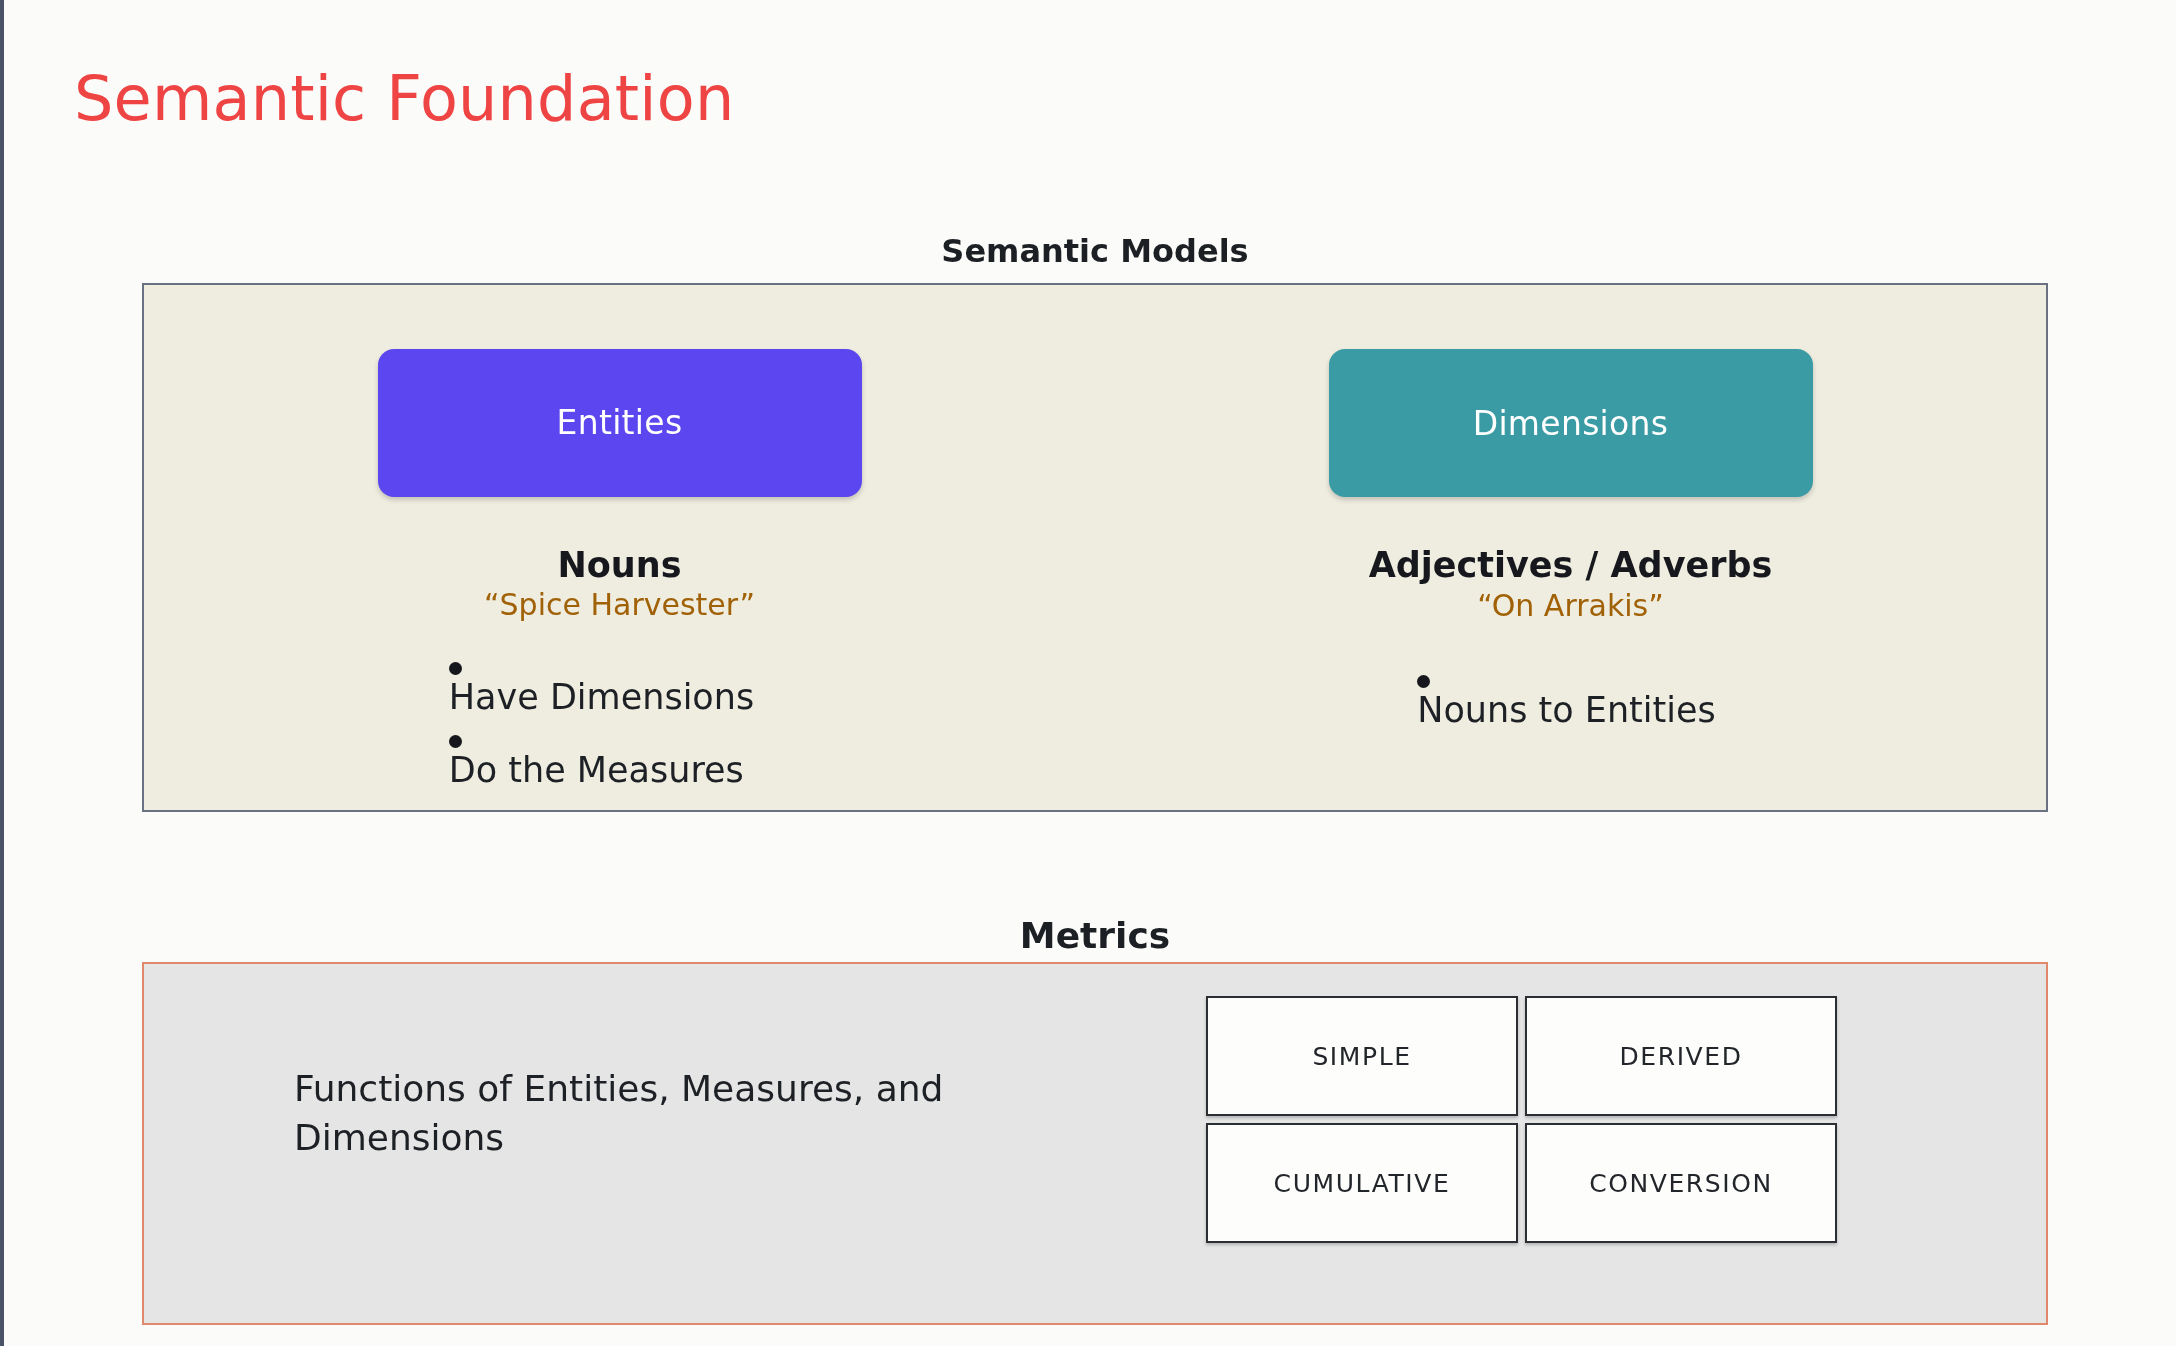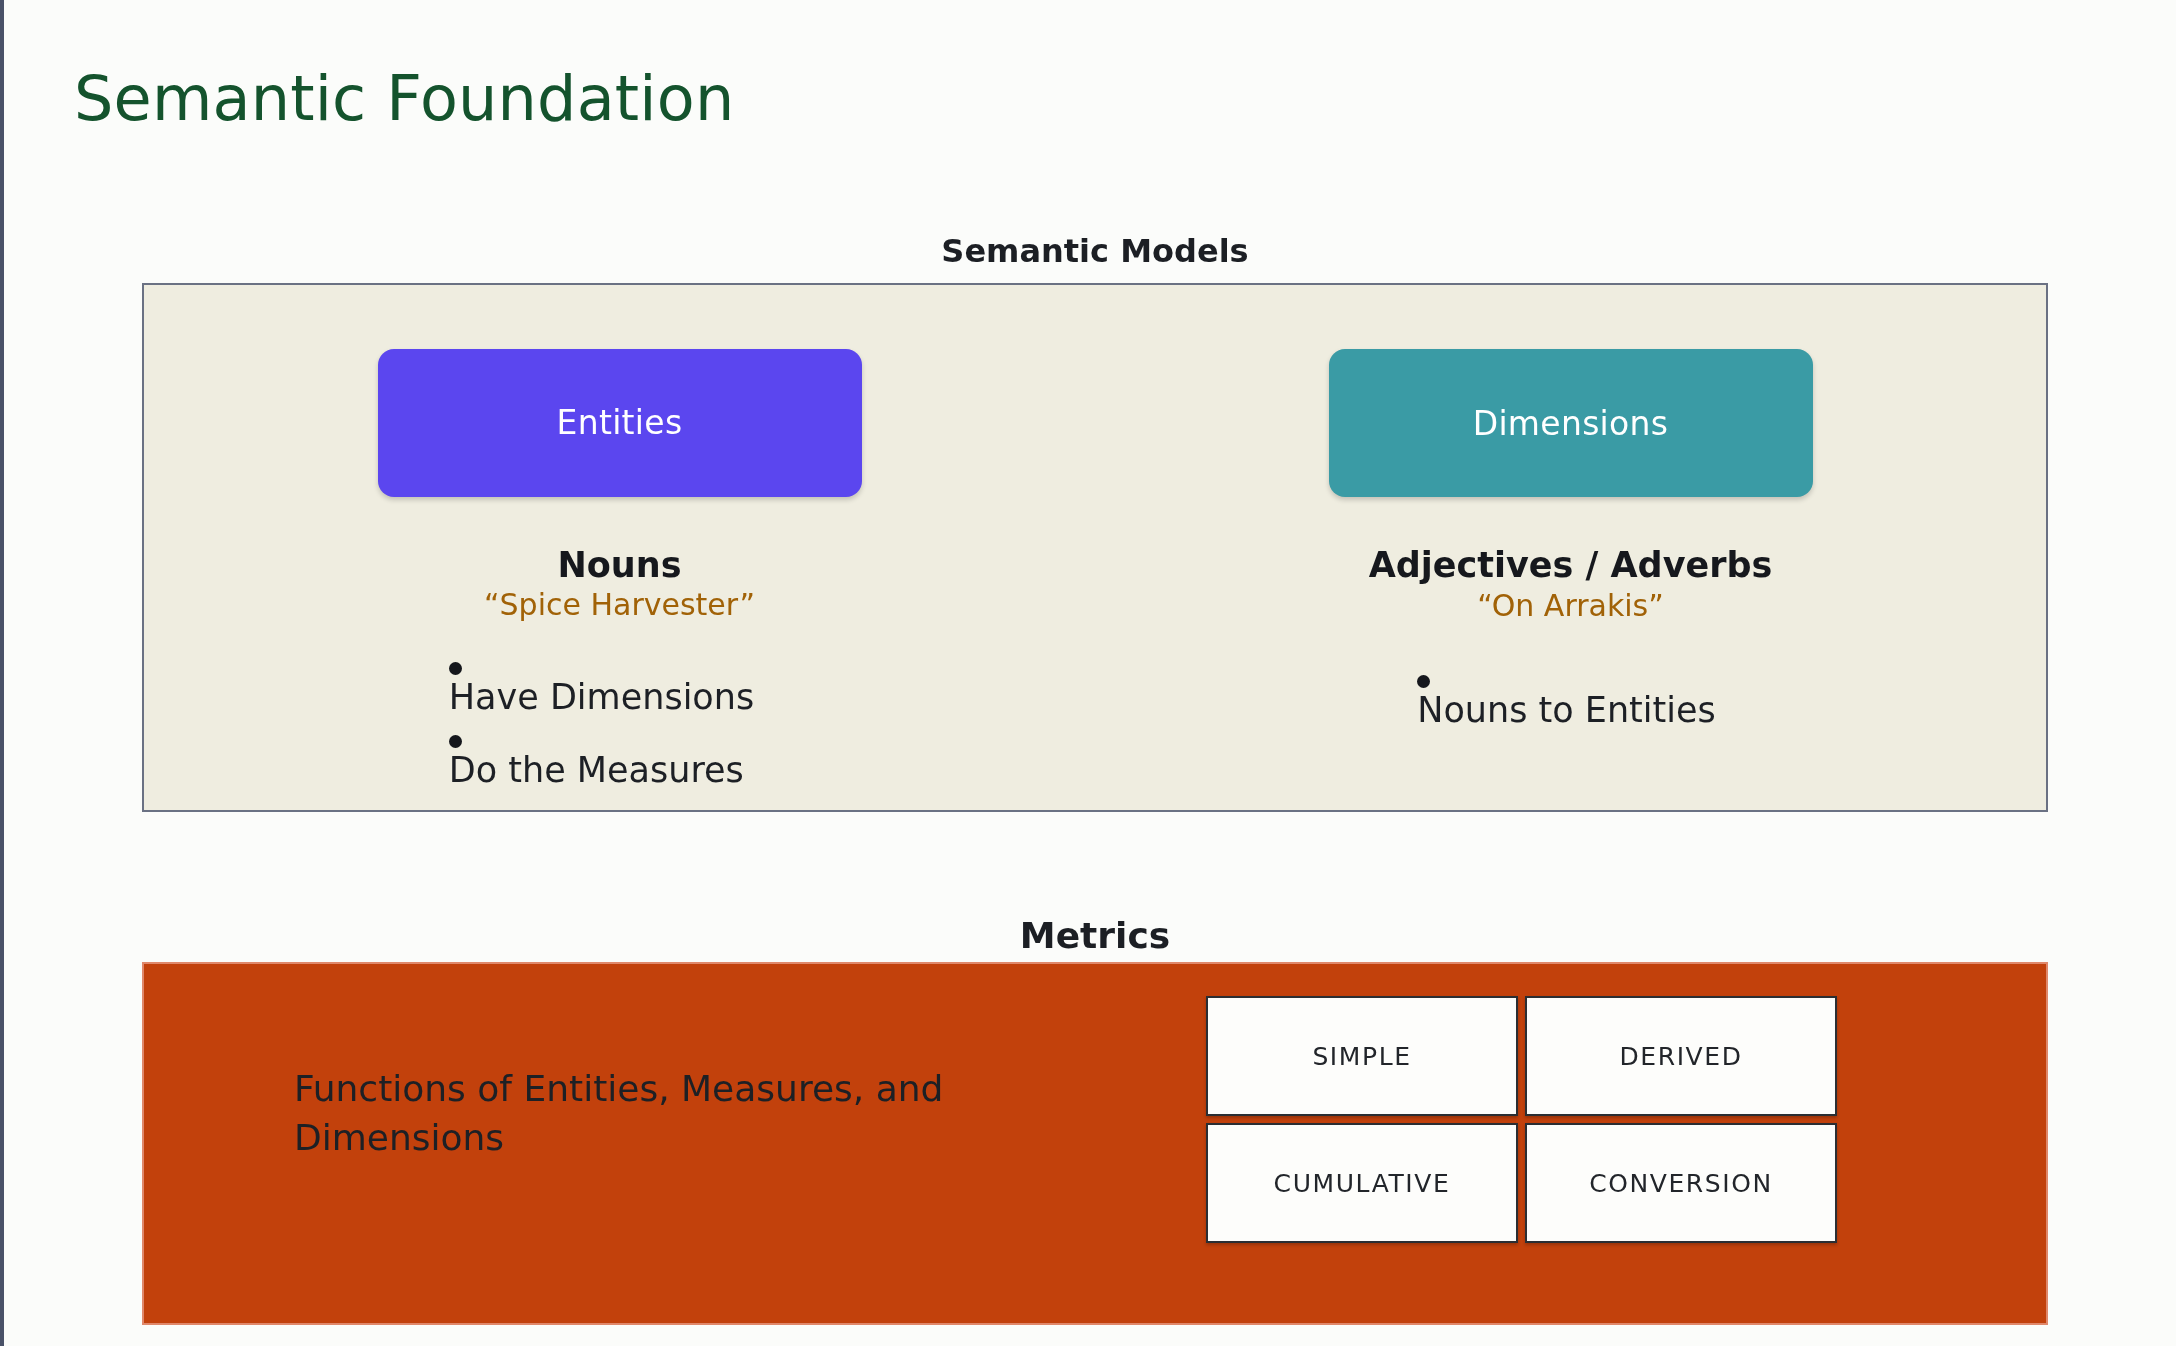--- a/index.html
+++ b/index.html
@@ -29,21 +29,21 @@
     left: 0; top: 0;
     width: 2176px; height: 1346px;
   }
 
   .page-title {
     position: absolute;
     left: 74px;
     top: 62px;
     font-size: 62px;
     font-weight: 400;
-    color: #14532d;
+    color: #ef4444;
     letter-spacing: 0.2px;
     white-space: nowrap;
   }
 
   
   .sm-heading {
     position: absolute;
     left: 140px;
     top: 232px;
     width: 1910px;
@@ -160,21 +160,21 @@
     font-weight: 700;
     color: #1c1f24;
   }
 
   .mt-box {
     position: absolute;
     left: 142px;
     top: 962px;
     width: 1906px;
     height: 363px;
-    background: #c2410c;
+    background: #e5e5e5;
     border: 2px solid #e0886b;
     box-sizing: border-box;
   }
 
   .mt-desc {
     position: absolute;
     left: 150px;
     top: 101px;
     font-size: 36px;
     line-height: 1.36;

